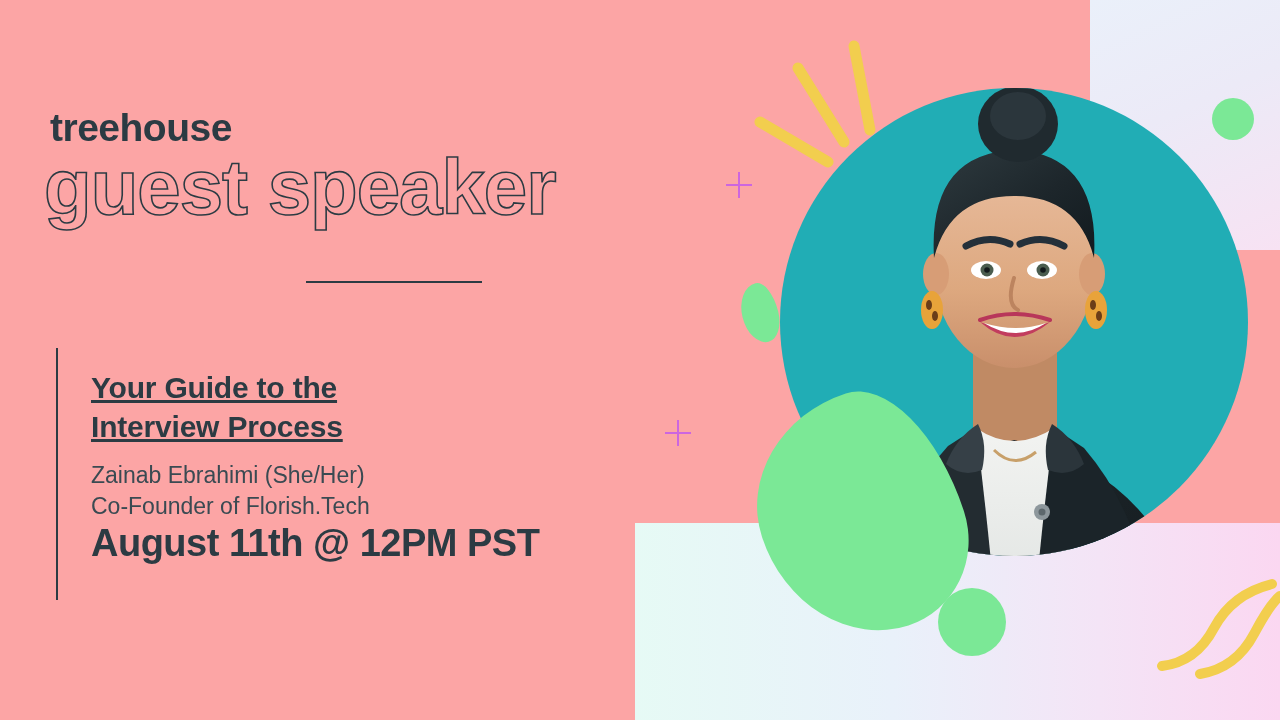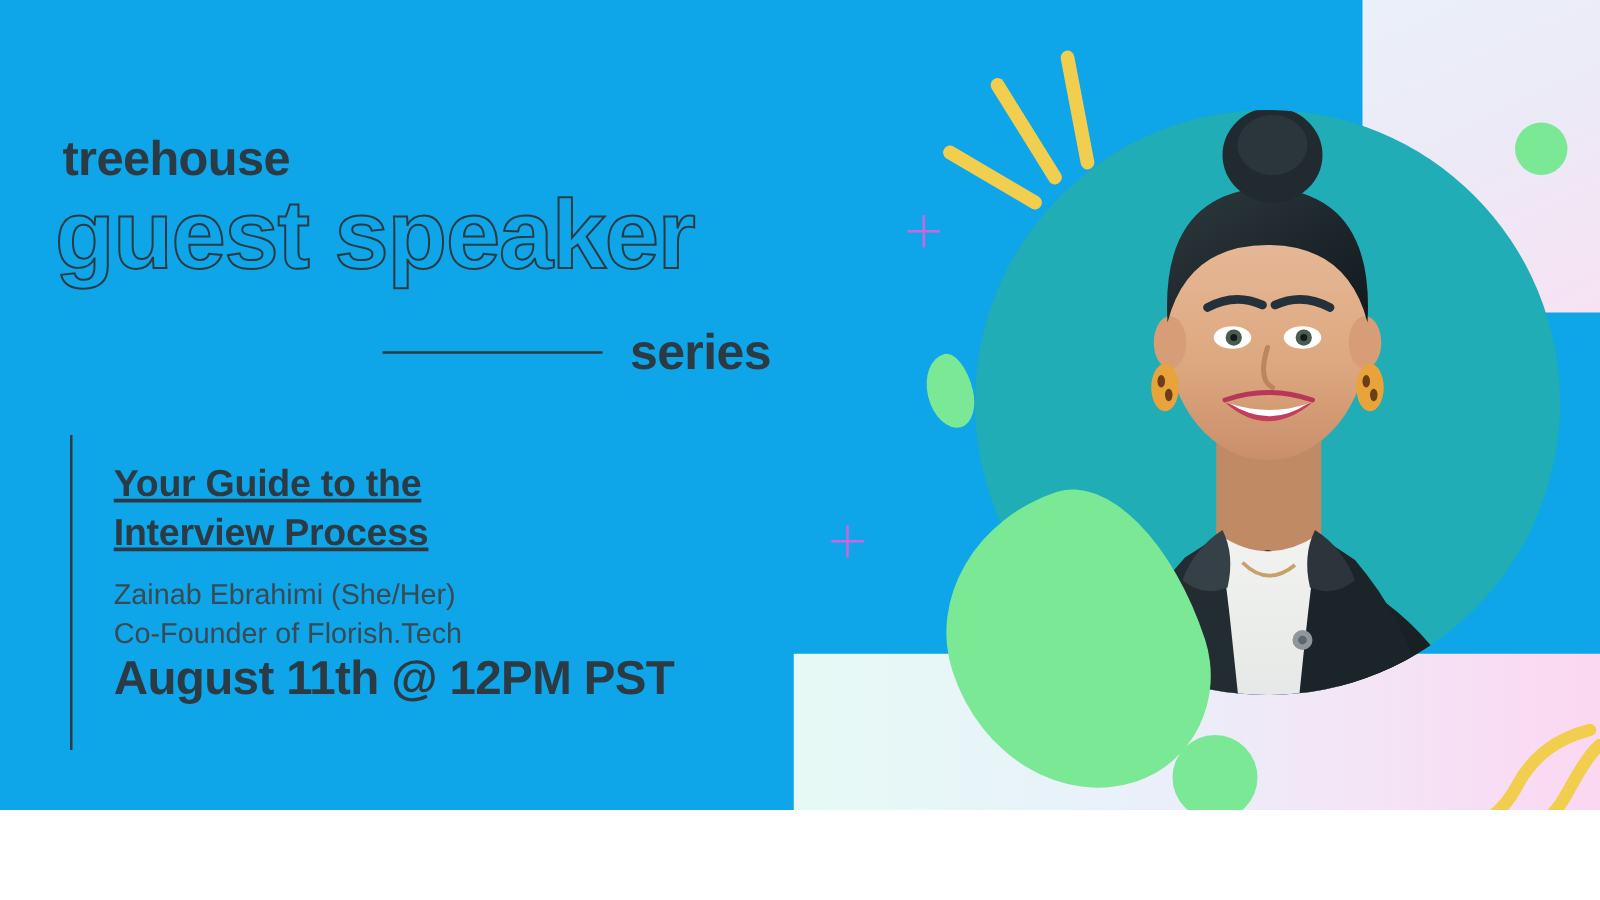--- a/index.html
+++ b/index.html
@@ -8,22 +8,22 @@
     padding: 0;
     background: #ffffff;
   }
   body {
     font-family: "Liberation Sans", sans-serif;
   }
 
   #stage {
     position: relative;
     width: 1280px;
-    height: 648px;
-    background: #0ea5e9;
+    height: 720px;
+    background: #fca5a5;
     overflow: hidden;
   }
 
   
   .panel {
     position: absolute;
   }
   #panel-top-right {
     left: 1090px;
     top: 0;
@@ -336,21 +336,20 @@
   </svg>
 
   <div id="content">
 
     <div id="wordmark">treehouse</div>
 
     <div id="headline-outline">guest speaker</div>
 
     <div id="series-row">
       <div id="series-rule"></div>
-      <div id="series-label">series</div>
     </div>
 
     <div id="detail-rule"></div>
 
     <div id="details">
       <div id="talk-title">Your Guide to the
 Interview Process</div>
       <div id="speaker-name">Zainab Ebrahimi (She/Her)</div>
       <div id="speaker-role">Co-Founder of Florish.Tech</div>
       <div id="event-datetime">August 11th @ 12PM PST</div>

